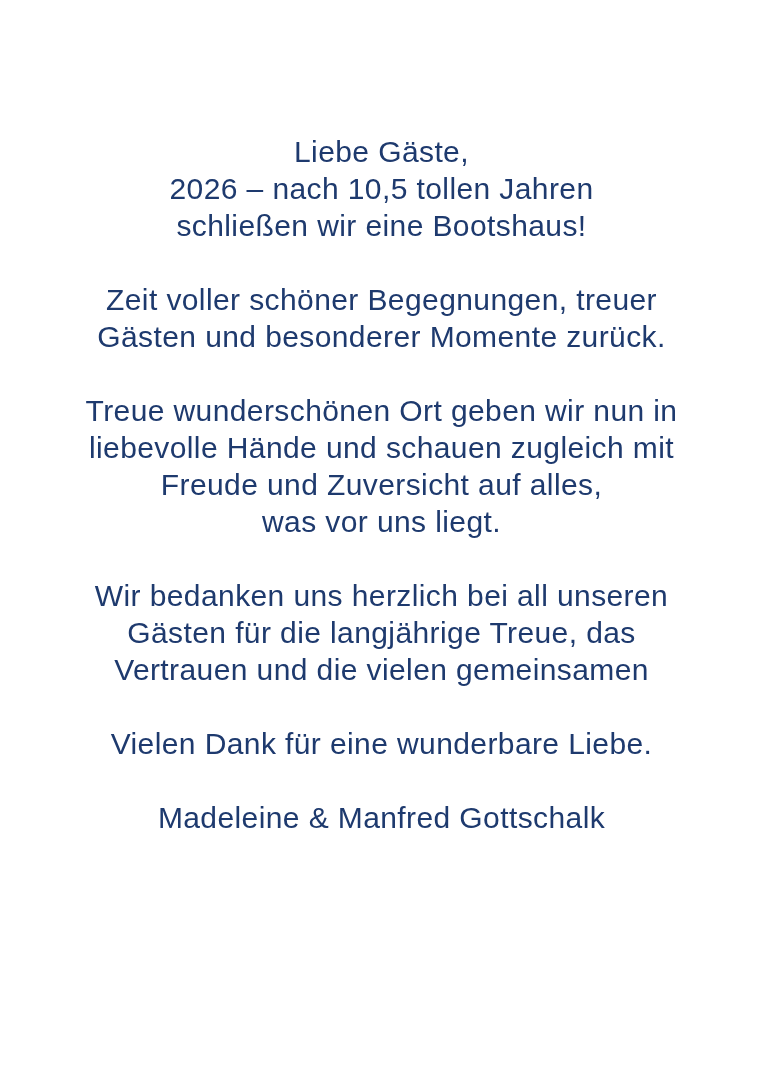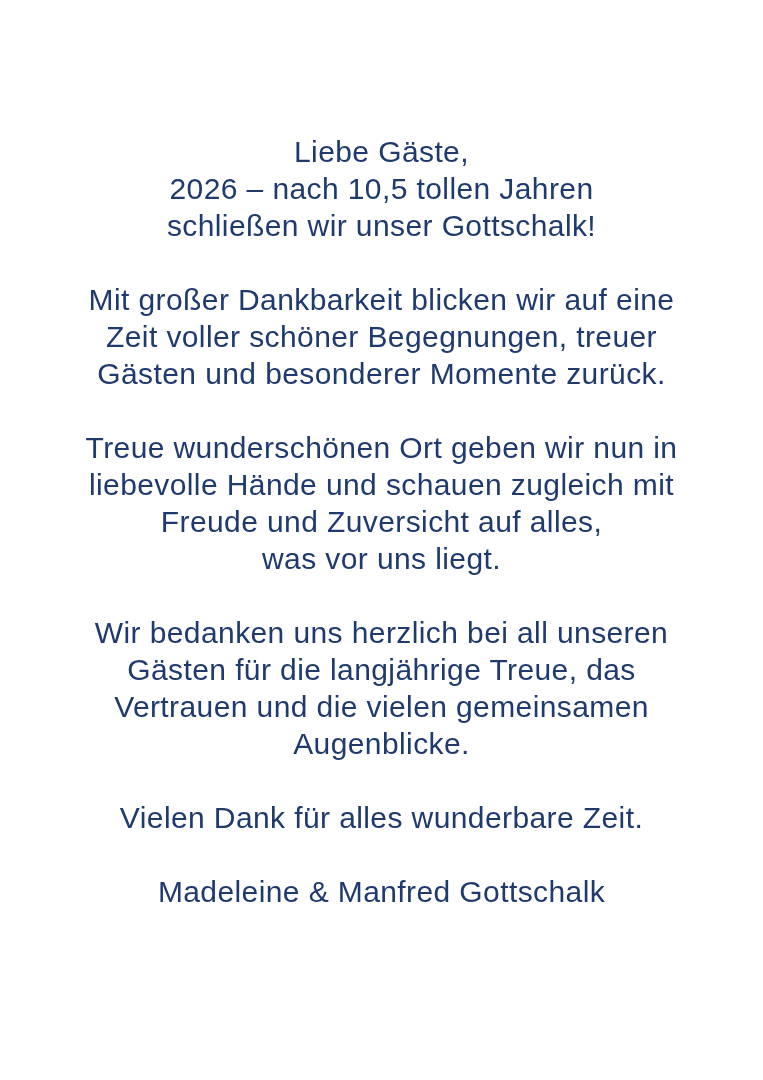--- a/index.html
+++ b/index.html
@@ -35,39 +35,37 @@
   }
 </style>
 </head>
 <body>
 
 <div class="page">
   <div class="message" style="color: rgb(30, 58, 110);">
       <div class="paragraph">
         <div class="text-line">Liebe Gäste,</div>
         <div class="text-line">2026 – nach 10,5 tollen Jahren</div>
-        <div class="text-line">schließen wir unser Gottschalk!</div>
+        <div class="text-line">schließen wir eine Bootshaus!</div>
       </div>
       <div class="paragraph">
-        <div class="text-line">Mit großer Dankbarkeit blicken wir auf eine</div>
         <div class="text-line">Zeit voller schöner Begegnungen, treuer</div>
         <div class="text-line">Gästen und besonderer Momente zurück.</div>
       </div>
       <div class="paragraph">
         <div class="text-line">Treue wunderschönen Ort geben wir nun in</div>
         <div class="text-line">liebevolle Hände und schauen zugleich mit</div>
         <div class="text-line">Freude und Zuversicht auf alles,</div>
         <div class="text-line">was vor uns liegt.</div>
       </div>
       <div class="paragraph">
         <div class="text-line">Wir bedanken uns herzlich bei all unseren</div>
         <div class="text-line">Gästen für die langjährige Treue, das</div>
         <div class="text-line">Vertrauen und die vielen gemeinsamen</div>
-        <div class="text-line">Augenblicke.</div>
       </div>
       <div class="paragraph">
-        <div class="text-line">Vielen Dank für alles wunderbare Zeit.</div>
+        <div class="text-line">Vielen Dank für eine wunderbare Liebe.</div>
       </div>
       <div class="paragraph">
         <div class="text-line">Madeleine &amp; Manfred Gottschalk</div>
       </div>
     </div>
 </div>
 
 </body></html>

